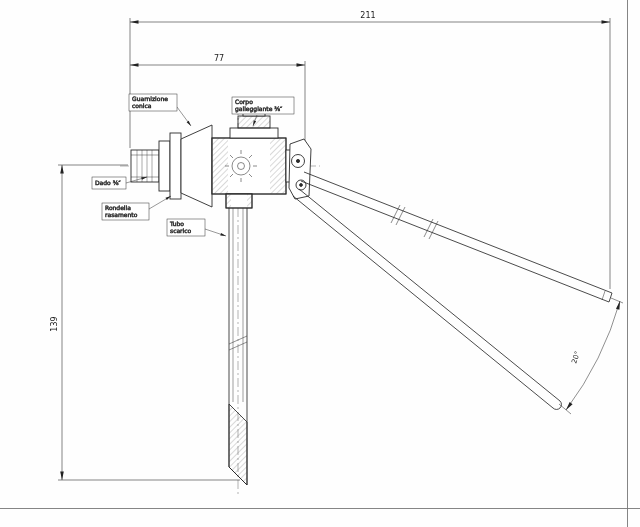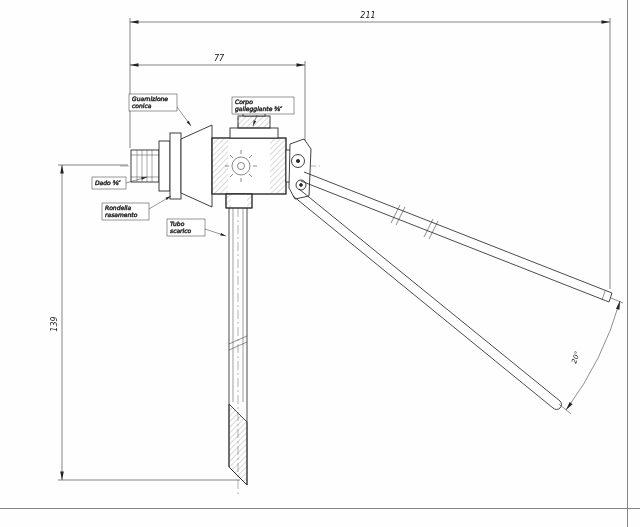--- a/index.html
+++ b/index.html
@@ -3,21 +3,20 @@
 <meta charset="utf-8">
 <style>
   html, body { margin: 0; padding: 0; background: #ffffff; }
   .sheet {
     position: relative;
     width: 640px;
     height: 527px;
     background: #fefefe;
     font-family: "DejaVu Sans", sans-serif;
     overflow: hidden;
-    font-style: italic;
   }
   .sheet svg { position: absolute; top: 0; left: 0; }
   text { fill: #1a1a1a; }
   .dim-text { font-size: 8px; }
   .lbl-text { font-size: 6px; }
   .ang-text { font-size: 7px; }
 </style>
 </head>
 <body>
 

